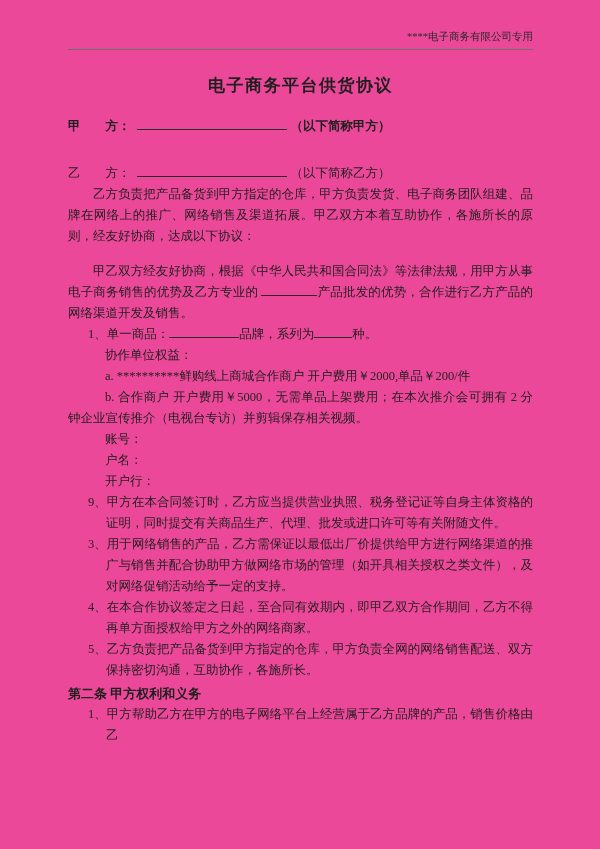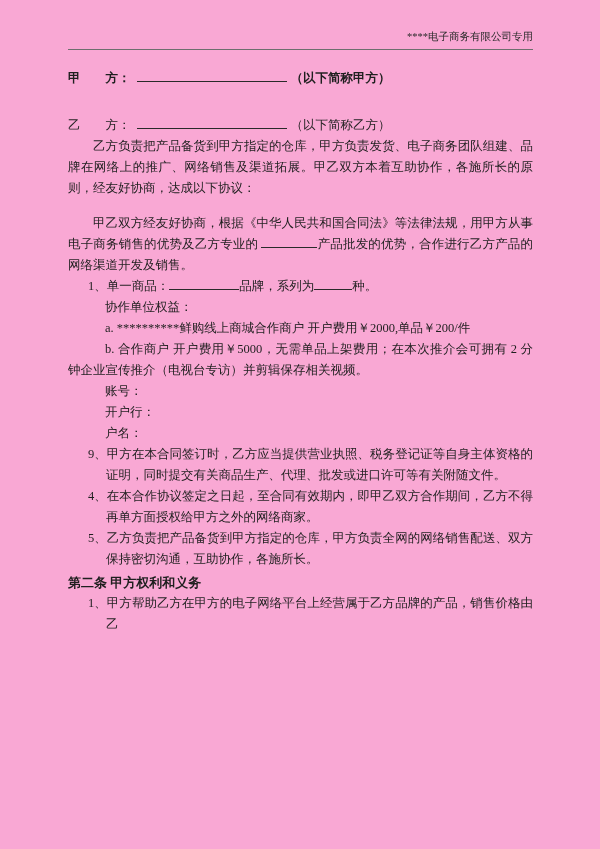--- a/index.html
+++ b/index.html
@@ -1,21 +1,21 @@
 <!DOCTYPE html>
 <html lang="zh"><head>
 <meta charset="utf-8">
 <style>
   html,body{margin:0;padding:0;background:#ffffff;}
   .page{
     position:relative;
     width:600px;height:849px;
     box-sizing:border-box;
     padding:30px 67px 0 68px;
-    background:#f9a8d4;
+    background:#ec4899;
     font-family:"Liberation Serif","DejaVu Serif",serif;
     color:#1f1f1f;
     font-size:12.5px;
     line-height:21px;
     overflow:hidden;
   }
   .header-note{
     text-align:right;
     font-size:10.5px;
     line-height:14px;
@@ -80,20 +80,21 @@
   }
 </style>
 </head>
 <body>
 
 <div class="page">
 
   <div class="header-note">****电子商务有限公司专用</div>
   <hr class="header-rule">
 
+  <h1 class="title">电子商务平台供货协议</h1>
 
   <div class="party-line party-a">
     <span>甲　　方：</span><span class="blank blank-party"></span><span>（以下简称甲方）</span>
   </div>
 
   <div class="party-line party-b">
     <span>乙　　方：</span><span class="blank blank-party"></span><span>（以下简称乙方）</span>
   </div>
 
   <p class="para">乙方负责把产品备货到甲方指定的仓库，甲方负责发货、电子商务团队组建、品牌在网络上的推广、网络销售及渠道拓展。甲乙双方本着互助协作，各施所长的原则，经友好协商，达成以下协议：</p>
@@ -101,24 +102,25 @@
   <p class="para para-first"><span>甲乙双方经友好协商，根据《中华人民共和国合同法》等法律法规，用甲方从事电子商务销售的优势及乙方专业的 </span><span class="blank blank-inline"></span><span>产品批发的优势，合作进行乙方产品的网络渠道开发及销售。</span></p>
 
 
   <div class="num-item"><span>1、单一商品：</span><span class="blank blank-brand"></span><span>品牌，系列为</span><span class="blank blank-series"></span><span>种。</span></div>
 
   <div class="sub-line">协作单位权益：</div>
   <div class="sub-line">a. **********鲜购线上商城合作商户 开户费用￥2000,单品￥200/件</div>
   <div class="option-b">b. 合作商户 开户费用￥5000，无需单品上架费用；在本次推介会可拥有 2 分钟企业宣传推介（电视台专访）并剪辑保存相关视频。</div>
 
   <div class="sub-line">账号：</div>
+  <div class="sub-line">户名：</div>
   <div class="sub-line">开户行：</div>
-  <div class="sub-line">户名：</div>
 
   <div class="num-item">9、甲方在本合同签订时，乙方应当提供营业执照、税务登记证等自身主体资格的证明，同时提交有关商品生产、代理、批发或进口许可等有关附随文件。</div>
+  <div class="num-item">3、用于网络销售的产品，乙方需保证以最低出厂价提供给甲方进行网络渠道的推广与销售并配合协助甲方做网络市场的管理（如开具相关授权之类文件），及对网络促销活动给予一定的支持。</div>
   <div class="num-item">4、在本合作协议签定之日起，至合同有效期内，即甲乙双方合作期间，乙方不得再单方面授权给甲方之外的网络商家。</div>
   <div class="num-item">5、乙方负责把产品备货到甲方指定的仓库，甲方负责全网的网络销售配送、双方保持密切沟通，互助协作，各施所长。</div>
 
   <h2 class="section-heading section-heading-2">第二条 甲方权利和义务</h2>
   <div class="num-item">1、甲方帮助乙方在甲方的电子网络平台上经营属于乙方品牌的产品，销售价格由乙</div>
 
 
 </div>
 
 </body></html>

